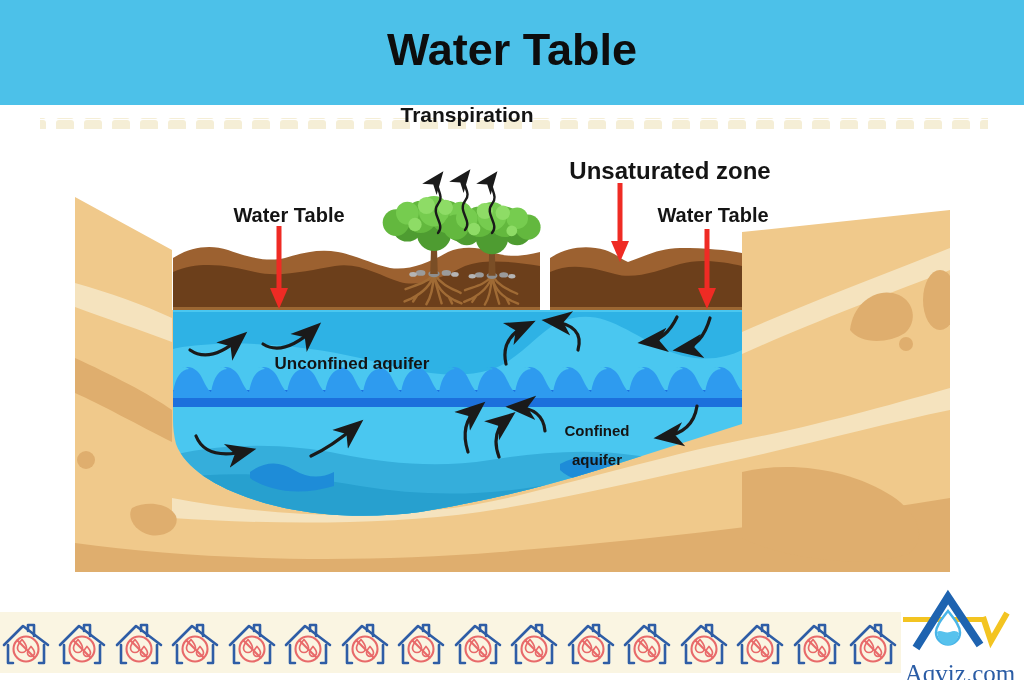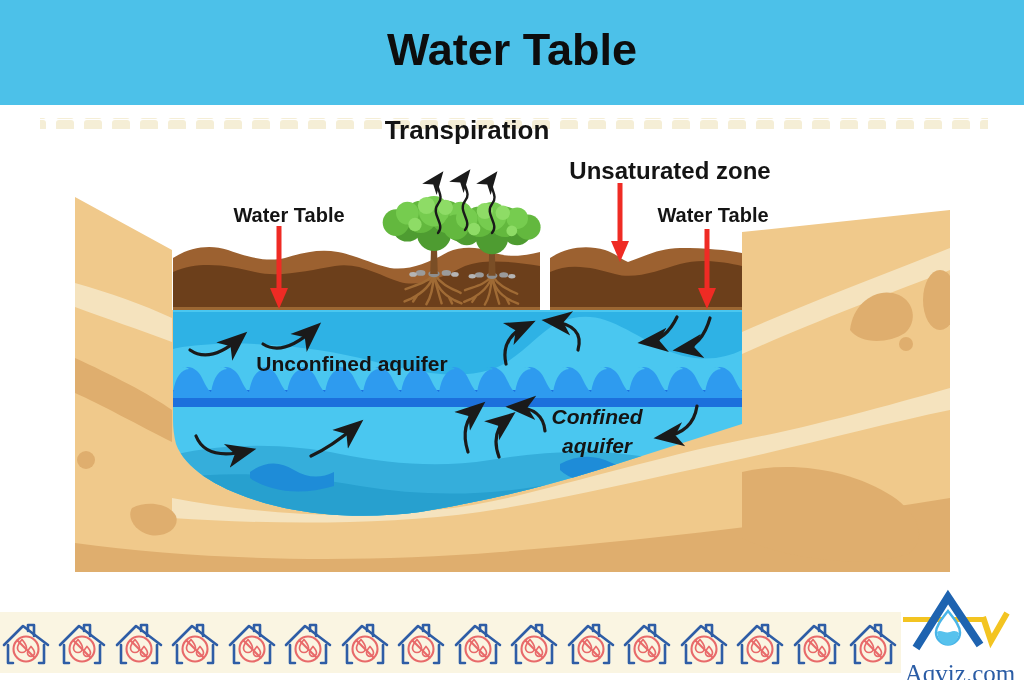--- a/index.html
+++ b/index.html
@@ -194,28 +194,28 @@
     <polyline points="916,648 948,597 980,645" fill="none" stroke-width="8" stroke="#1E63B0"></polyline>
     <g>
       <path d="M948,611 C941,620 936,626 936,632.5 a12,12 0 0 0 24,0 C960,626 955,620 948,611 Z" fill="#ffffff" stroke-width="2.5" stroke="#49B5E8"></path>
       <path d="M937,632 C941,629 945,634 950,632 C954,630 957,631 959,633 C958,641 953,645 948,645 C942,645 938,640 937,632 Z" fill="#57C2ED"></path>
     </g>
   </g>
 </svg>
 
 <div id="title">Water Table</div>
 
-<div class="lbl" style="left:357px;top:116px;width:220px;font-size:26px;line-height:29px;"><span>Transpiration</span><br>
+<div class="lbl" style="left:357px;top:100px;width:220px;font-size:21px;line-height:29px;"><span>Transpiration</span><br>
 </div>
 
 <div class="lbl" style="left:555px;top:157px;width:230px;font-size:24px;">Unsaturated zone</div>
 
 <div class="lbl" style="left:204px;top:201px;width:170px;font-size:20px;">Water Table</div>
 
 <div class="lbl" style="left:628px;top:201px;width:170px;font-size:20px;">Water Table</div>
 
-<div class="lbl" style="left:227px;top:350px;width:250px;font-size:21px;">Unconfined aquifer</div>
-
-<div class="lbl" style="left:522px;top:402px;width:150px;font-size:21px;line-height:29px;font-style:italic;"><span>Confined</span><br>
+<div class="lbl" style="left:227px;top:350px;width:250px;font-size:17px;">Unconfined aquifer</div>
+
+<div class="lbl" style="left:522px;top:416px;width:150px;font-size:15px;line-height:29px;"><span>Confined</span><br>
   <span>aquifer</span>
 </div>
 
 <div id="brand">Aqviz.com</div>
 
 </body></html>

